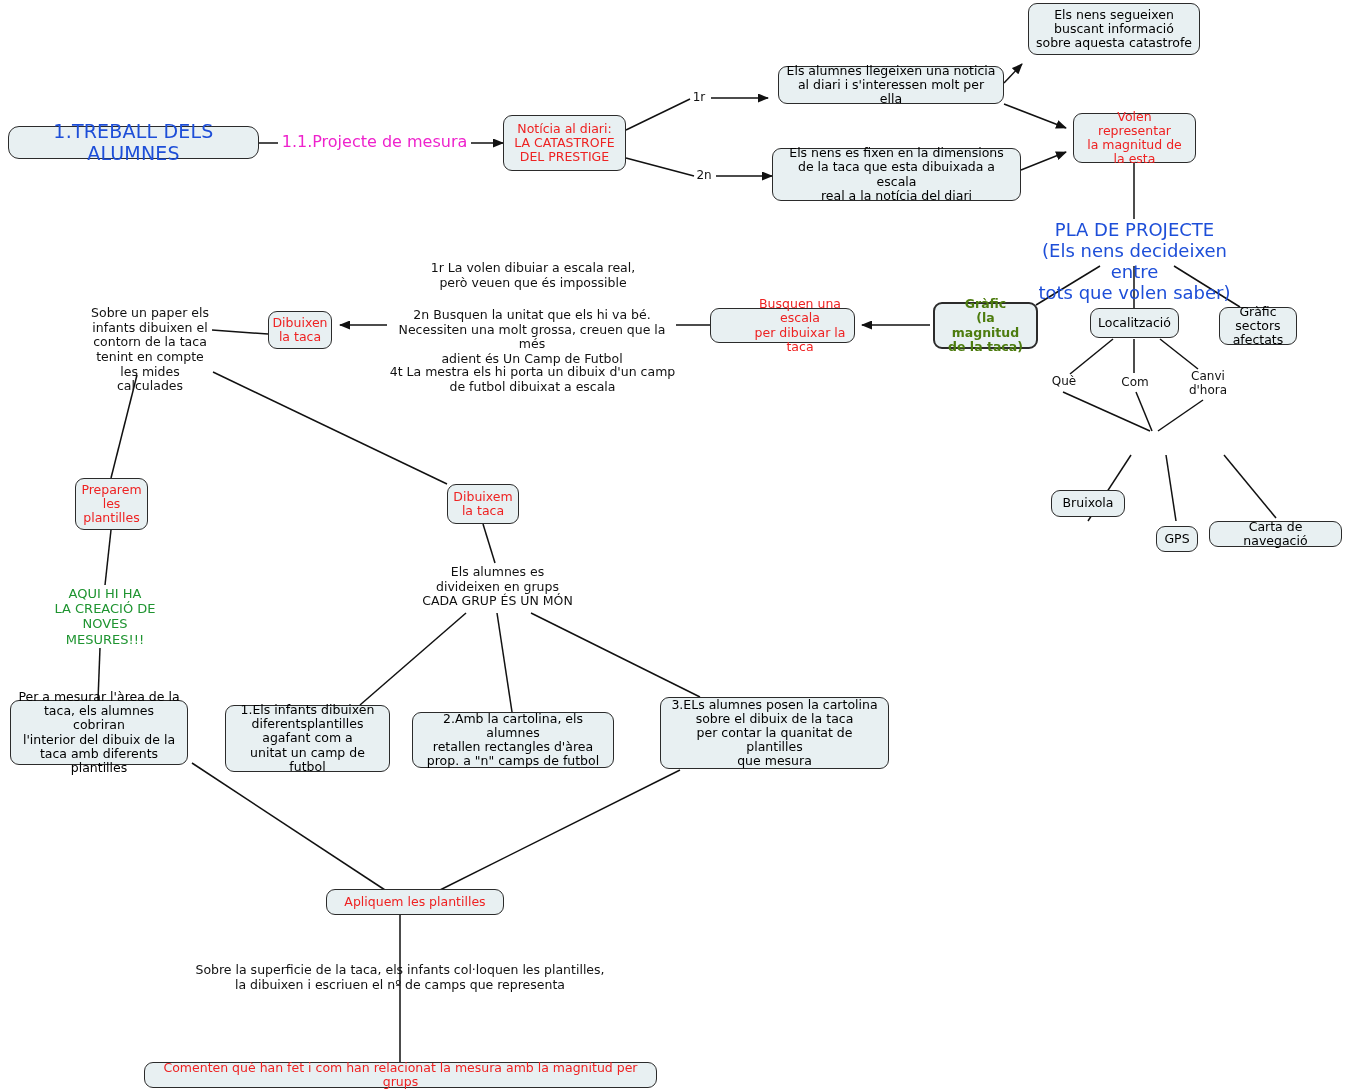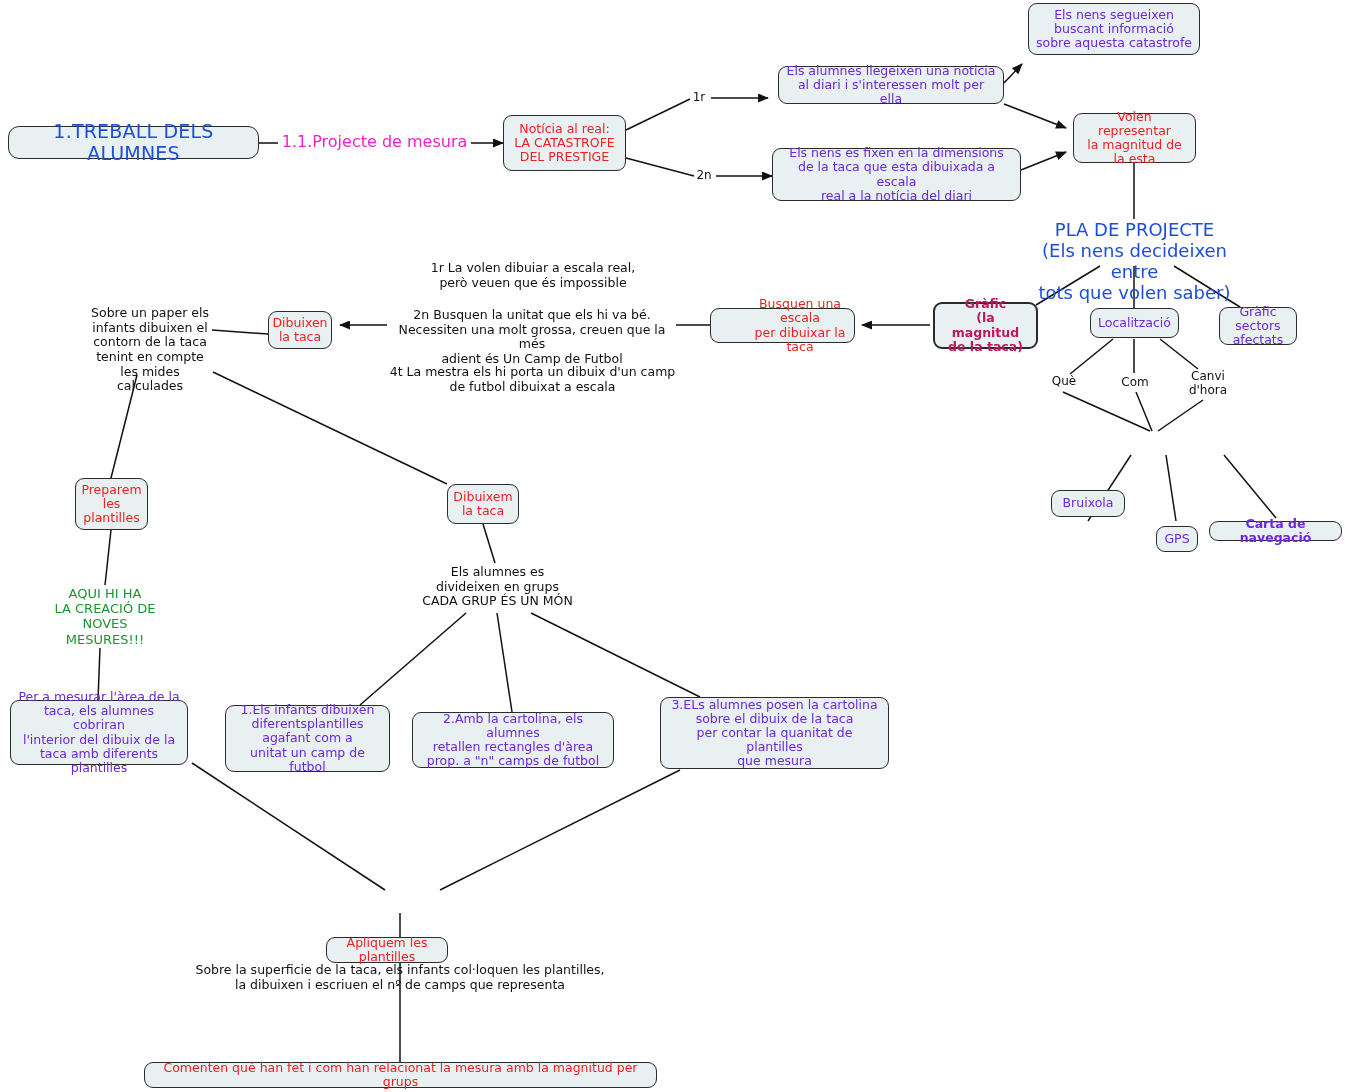--- a/index.html
+++ b/index.html
@@ -29,28 +29,28 @@
     position: absolute;
     box-sizing: border-box;
     background: #e8f0f2;
     border: 1.6px solid #2b2b2b;
     border-radius: 9px;
     display: flex;
     align-items: center;
     justify-content: center;
     text-align: center;
     line-height: 1.13;
-    color: #6d28d9;
+    color: #000000;
     font-size: 12.5px;
     padding: 3px 6px;
     z-index: 5;
   }
   .node.red    { color: #ee2222; }
   .node.purple { color: #1d4ed8; }
-  .node.bold   { font-weight: bold; color: #be185d; border-width: 2.2px; }
+  .node.bold   { font-weight: bold; color: #4d7c0f; border-width: 2.2px; }
   .node.title  { font-size: 19px; border-radius: 11px; letter-spacing: .2px; }
 
   .flabel {
     position: absolute;
     text-align: center;
     line-height: 1.17;
     font-size: 12.5px;
     color: #111111;
     z-index: 6;
     background: transparent;
@@ -129,21 +129,21 @@
       <line x1="680" y1="770" x2="440" y2="890"></line>
 
       <line x1="400" y1="913" x2="400" y2="1062"></line>
     </g>
   </svg>
 
   <div class="node title purple" style="left:8px; top:126px; width:251px; height:33px;">1.TREBALL DELS ALUMNES</div>
 
   <div class="flabel magenta" style="left:278px; top:133px; width:193px;">1.1.Projecte de mesura</div>
 
-  <div class="node red" style="left:503px; top:115px; width:123px; height:56px; white-space:pre-line;">Notícia al real:
+  <div class="node red" style="left:503px; top:115px; width:123px; height:56px; white-space:pre-line;">Notícia al diari:
 LA CATASTROFE
 DEL PRESTIGE</div>
 
   <div class="flabel small" style="left:687px; top:90px; width:24px;">1r</div>
   <div class="flabel small" style="left:692px; top:168px; width:24px;">2n</div>
 
   <div class="node" style="left:778px; top:66px; width:226px; height:38px; white-space:pre-line;">Els alumnes llegeixen una noticia
 al diari i s'interessen molt per ella</div>
 
   <div class="node" style="left:1028px; top:3px; width:172px; height:52px; white-space:pre-line;">Els nens segueixen
@@ -172,21 +172,21 @@
 afectats</div>
 
   <div class="flabel small" style="left:1046px; top:374px; width:36px;">Què</div>
   <div class="flabel small" style="left:1117px; top:375px; width:36px;">Com</div>
   <div class="flabel small" style="left:1186px; top:369px; width:44px; white-space:pre-line;">Canvi
 d'hora</div>
 
 
   <div class="node" style="left:1051px; top:490px; width:74px; height:27px;">Bruixola</div>
   <div class="node" style="left:1156px; top:526px; width:42px; height:26px;">GPS</div>
-  <div class="node" style="left:1209px; top:521px; width:133px; height:20px;font-weight:bold;">Carta de navegació</div>
+  <div class="node" style="left:1209px; top:521px; width:133px; height:26px;">Carta de navegació</div>
 
   <div class="node red" style="left:710px; top:308px; width:145px; height:35px; white-space:pre-line;padding-left:41px;">Busquen una escala
 per dibuixar la taca</div>
 
   <div class="flabel" style="left:388px; top:261px; width:290px; white-space:pre-line;">1r La volen dibuiar a escala real,
 però veuen que és impossible</div>
 
   <div class="flabel" style="left:387px; top:308px; width:290px; white-space:pre-line;">2n Busquen la unitat que els hi va bé.
 Necessiten una molt grossa, creuen que la més
 adient és Un Camp de Futbol</div>
@@ -231,20 +231,20 @@
 
   <div class="node" style="left:412px; top:712px; width:202px; height:56px; white-space:pre-line;">2.Amb la cartolina, els alumnes
 retallen rectangles d'àrea
 prop. a "n" camps de futbol</div>
 
   <div class="node" style="left:660px; top:697px; width:229px; height:72px; white-space:pre-line;">3.ELs alumnes posen la cartolina
 sobre el dibuix de la taca
 per contar la quanitat de plantilles
 que mesura</div>
 
-  <div class="node red" style="left:326px; top:889px; width:122px; height:26px;margin-top:48px;">Apliquem les plantilles</div>
+  <div class="node red" style="left:326px; top:889px; width:178px; height:26px;">Apliquem les plantilles</div>
 
   <div class="flabel" style="left:180px; top:963px; width:440px; white-space:pre-line;">Sobre la superficie de la taca, els infants col·loquen les plantilles,
 la dibuixen i escriuen el nº de camps que representa</div>
 
   <div class="node red" style="left:144px; top:1062px; width:513px; height:26px;">Comenten què han fet i com han relacionat la mesura amb la magnitud per grups</div>
 
 </div>
 
 </body></html>

